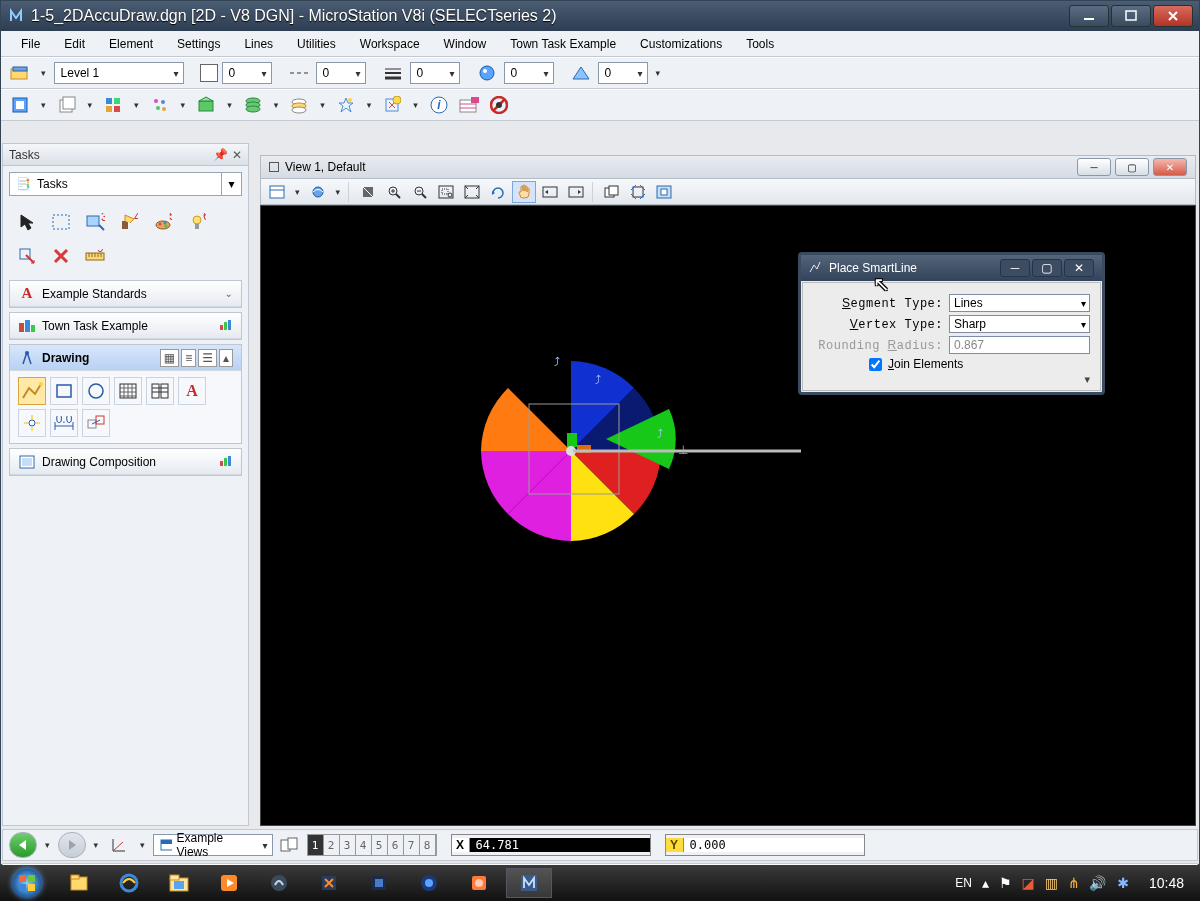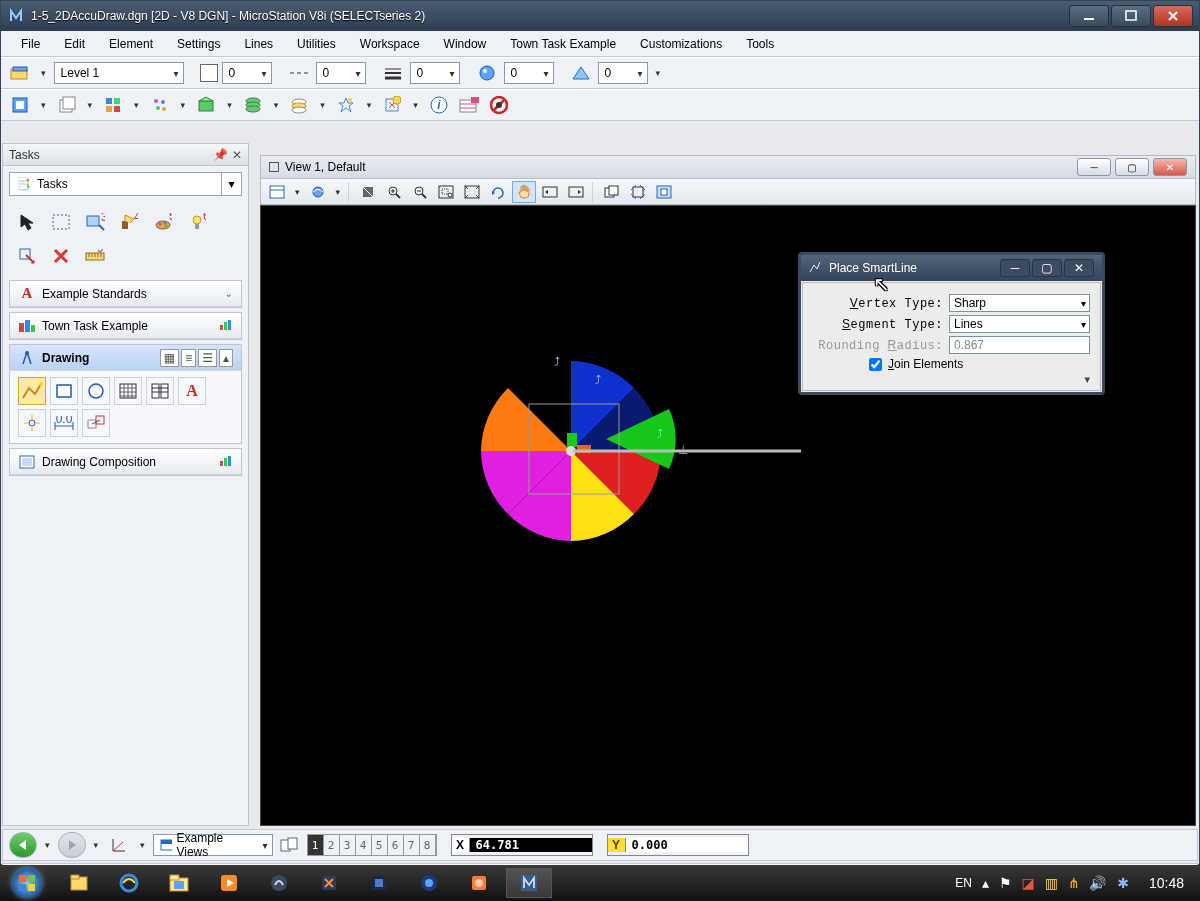--- a/index.html
+++ b/index.html
@@ -2,21 +2,21 @@
 <html><head>
 <meta charset="utf-8">
 <style>
 * { margin:0; padding:0; box-sizing:border-box; font-family:"Segoe UI",Tahoma,sans-serif; font-size:12px; }
 body { background:#000; width:1200px; height:901px; position:relative; overflow:hidden; }
 
 
 .main-window { position:absolute; top:0; left:0; width:1200px; height:865px; background:#e8e9ec; border:1px solid #345; }
 .title-bar { height:30px; background:linear-gradient(#4b5d73,#2d3d52); color:#fff; display:flex; align-items:center; padding:0 6px; }
 .title-bar .app-icon { width:18px; height:18px; margin-right:6px; display:flex; align-items:center; justify-content:center; }
-.title-bar .title { flex:1; font-size:12px; text-shadow:0 1px 1px #000; }
+.title-bar .title { flex:1; font-size:16px; text-shadow:0 1px 1px #000; }
 .win-controls { display:flex; gap:2px; }
 .win-btn { width:40px; height:22px; border:1px solid #233; border-radius:3px; display:flex; align-items:center; justify-content:center; background:linear-gradient(#5b6d82,#3a4b60); color:#fff; }
 .win-btn.close { background:linear-gradient(#d86a5d,#b23426); }
 .win-btn svg{pointer-events:none}
 
 .menubar { background:#eef1f5; border-bottom:1px solid #c5cad2; height:26px; display:flex; align-items:center; padding:0 10px; gap:4px; }
 .menubar .menu-item { padding:4px 10px; }
 
 .toolbar { background:#eef1f5; border-top:1px solid #fff; border-bottom:1px solid #c5cad2; height:32px; display:flex; align-items:center; padding:2px 6px; gap:4px; }
 .tool-btn { width:26px; height:26px; border:1px solid transparent; display:flex; align-items:center; justify-content:center; }
@@ -83,21 +83,21 @@
 .navbar .nav-btn.go{background:linear-gradient(#6fce6f,#2a9a2a);color:#fff;}
 .navbar .nav-btn.dis{background:linear-gradient(#e2e6eb,#c7cdd6); color:#9aa3af;}
 .navbar .combo { height:22px; }
 
 .view-nums { display:flex; border:1px solid #999; height:22px; }
 .view-nums span { width:16px; display:flex; align-items:center; justify-content:center; font-family:monospace; font-size:11px; border-right:1px solid #999; color:#666;}
 .view-nums span.on { background:#333; color:#fff;}
 
 .coord-box { display:flex; align-items:center; border:1px solid #888; height:22px; margin-left:10px;}
 .coord-box .lbl{width:18px;display:flex;align-items:center;justify-content:center;font-weight:bold; background:#fff;border-right:1px solid #888;}
-.coord-box .val { width:122px; padding:0 6px; font-family:monospace;font-weight:bold; }
+.coord-box .val { width:180px; padding:0 6px; font-family:monospace; }
 .coord-box.dark .val { background:#000; color:#fff;}
 .coord-box.light .val { background:#fff; color:#000;}
 .coord-box.dark .lbl{background:#fff;color:#000;}
 .coord-box.light .lbl{background:#ffdc3a;color:#5a4600;}
 
 .statusbar { position:absolute; left:2px; right:2px; bottom:10px; height:28px; background:#fdfdfe; border:1px solid #c5cad2; display:flex; align-items:center; padding:0 8px; font-family:"Courier New",monospace; font-size:12px; color:#333;}
 .statusbar .right { margin-left:auto; display:flex; align-items:center; gap:10px; }
 .statusbar .sep { border-left:1px solid #ccd2da; height:20px; margin:0 4px;}
 .statusbar .slot { display:flex; align-items:center; gap:4px; }
 
@@ -671,29 +671,29 @@
       </span>
     <span>Place SmartLine</span>
     <span class="dwin">
       <span class="dbtn">─</span>
       <span class="dbtn">▢</span>
       <span class="dbtn">✕</span>
     </span>
   </div>
   <div class="dlg-body">
     <div class="dlg-row">
+      <label><u>S</u>egment Type:</label>
+      <div class="field dd">
+          <span>Lines</span>
+        </div>
+    </div>
+    <div class="dlg-row">
       <label><u>V</u>ertex Type:</label>
       <div class="field dd">
           <span>Sharp</span>
-        </div>
-    </div>
-    <div class="dlg-row">
-      <label><u>S</u>egment Type:</label>
-      <div class="field dd">
-          <span>Lines</span>
         </div>
     </div>
     <div class="dlg-row">
       <label class="disabled">Rounding <u>R</u>adius:</label>
       <div class="field disabled">
           <span>0.867</span>
         </div>
     </div>
     <div class="dlg-row">
       <label style="width:50px"></label>

